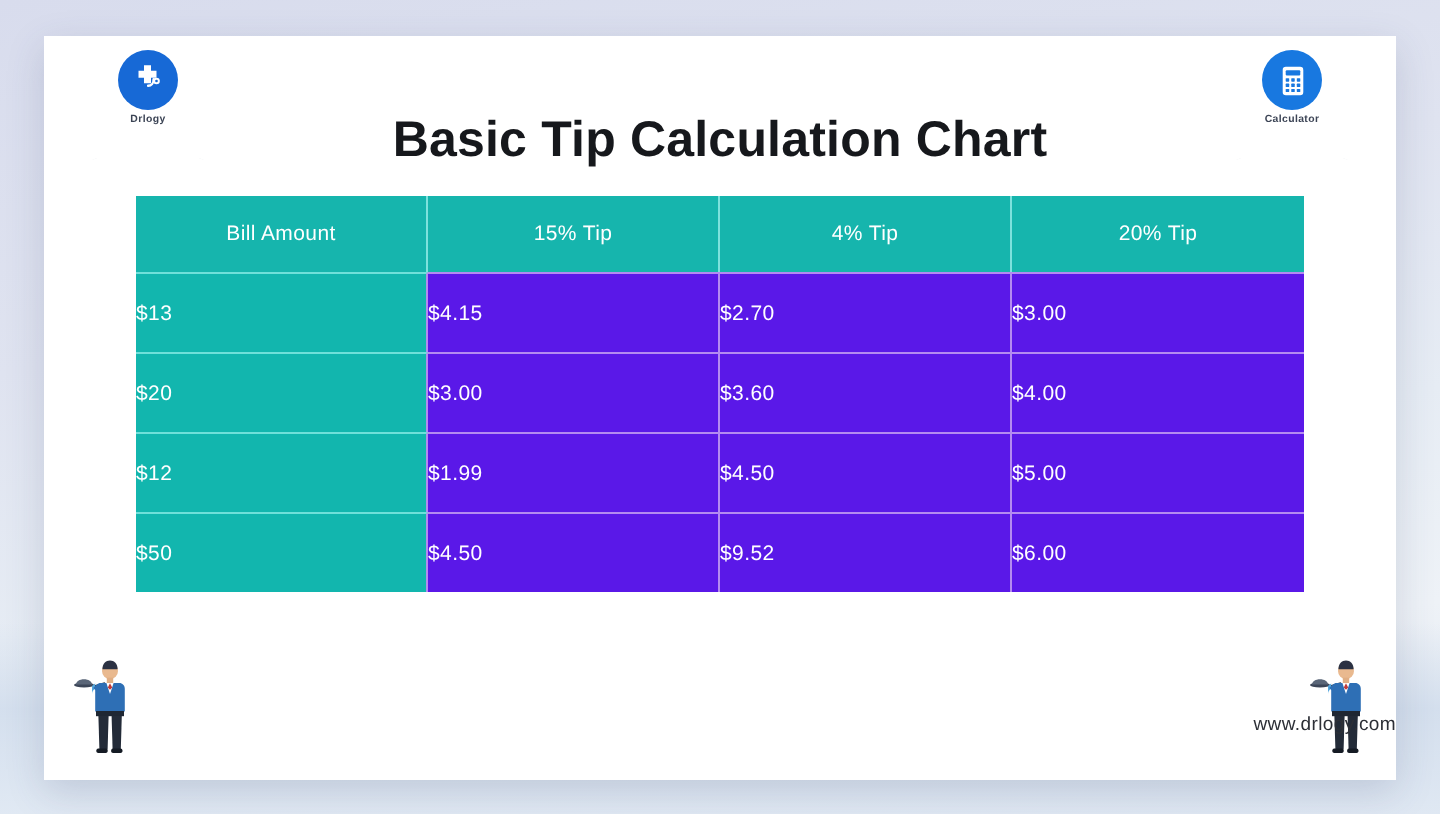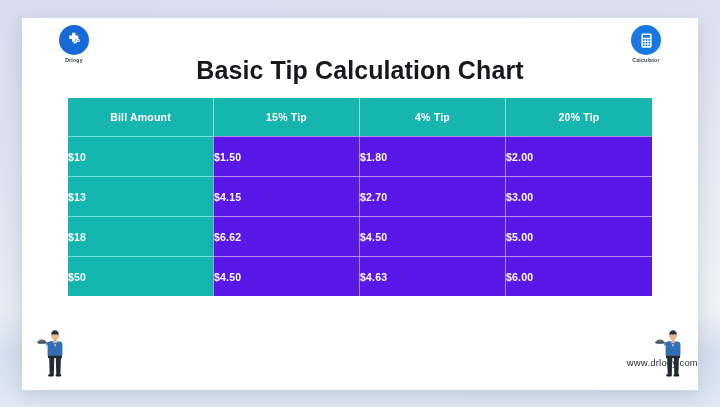--- a/index.html
+++ b/index.html
@@ -105,21 +105,21 @@
     border-collapse: separate;
     border-spacing: 0;
     table-layout: fixed;
   }
 
   table.tip-table th,
   table.tip-table td {
     height: 40px;
     vertical-align: middle;
     font-size: 10.5px;
-    font-weight: bold;
+    font-weight: normal;
     color: #ffffff;
     letter-spacing: .2px;
   }
 
   table.tip-table thead th {
     background: #16b5ad;
     height: 38px;
     border-right: 1.5px solid #7de2dd;
   }
   table.tip-table thead th:last-child { border-right: none; }
@@ -204,41 +204,41 @@
       <thead>
         <tr>
           <th>Bill Amount</th>
           <th>15% Tip</th>
           <th>4% Tip</th>
           <th>20% Tip</th>
         </tr>
       </thead>
       <tbody>
         <tr>
-          <td class="bill">$10</td>
-          <td class="tip">$1.50</td>
-          <td class="tip">$1.80</td>
-          <td class="tip">$2.00</td>
-        </tr>
-        <tr>
           <td class="bill">$13</td>
           <td class="tip">$4.15</td>
           <td class="tip">$2.70</td>
           <td class="tip">$3.00</td>
         </tr>
         <tr>
-          <td class="bill">$18</td>
-          <td class="tip">$6.62</td>
+          <td class="bill">$20</td>
+          <td class="tip">$3.00</td>
+          <td class="tip">$3.60</td>
+          <td class="tip">$4.00</td>
+        </tr>
+        <tr>
+          <td class="bill">$12</td>
+          <td class="tip">$1.99</td>
           <td class="tip">$4.50</td>
           <td class="tip">$5.00</td>
         </tr>
         <tr>
           <td class="bill">$50</td>
           <td class="tip">$4.50</td>
-          <td class="tip">$4.63</td>
+          <td class="tip">$9.52</td>
           <td class="tip">$6.00</td>
         </tr>
       </tbody>
     </table>
   </div>
 
   <div class="waiter left">
     <svg width="34" height="52" viewBox="0 0 34 52" aria-hidden="true">
       <ellipse cx="8" cy="16.5" rx="5" ry="1.3" fill="#3c4658"></ellipse>
       <path d="M4 16.3c0-1.6 1.8-2.7 4-2.7s4 1.1 4 2.7z" fill="#5a6678"></path>

